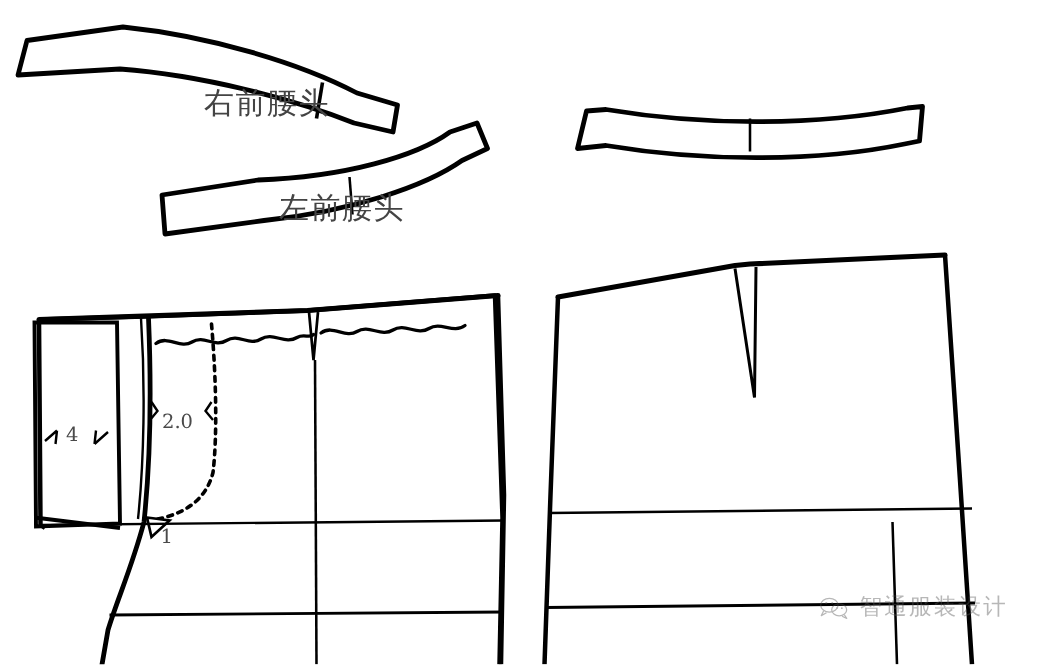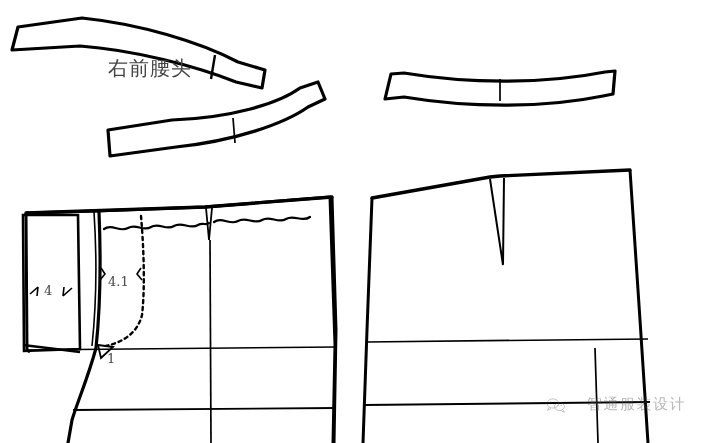--- a/index.html
+++ b/index.html
@@ -30,32 +30,33 @@
     white-space: nowrap;
     color: #3a3a3a;
     font-family: "DejaVu Serif", "Liberation Serif", serif;
     line-height: 1;
     -webkit-font-smoothing: antialiased;
   }
   .cn-label {
     font-size: 20px;
     letter-spacing: 1px;
     color: #444;
+    margin-left: 28px;
   }
   .dim-label {
     font-size: 13px;
     color: #4a4a4a;
   }
   #watermark {
     position: absolute;
     left: 546px;
     top: 395px;
     display: flex;
     align-items: center;
-    gap: 21px;
+    gap: 7px;
     opacity: 0.42;
   }
   #watermark .wm-text {
     font-size: 15px;
     color: #555;
     letter-spacing: 1.5px;
     font-family: "DejaVu Sans", "Liberation Sans", sans-serif;
   }
   .wm-logo {
     width: 20px;
@@ -139,25 +140,26 @@
       <line x1="595" y1="348" x2="598" y2="443" stroke="#000000" stroke-width="1.7"></line>
 
       <line x1="366" y1="342" x2="648" y2="339" stroke="#000000" stroke-width="1.7"></line>
       <line x1="364" y1="405" x2="650" y2="402" stroke="#000000" stroke-width="2"></line>
     </g>
 
   </svg>
 
   <div class="lbl cn-label" style="left:108px; top:58px;">右前腰头</div>
 
+  <div class="lbl cn-label" style="left:158px; top:128px;">左前腰头</div>
 
 
   <div class="lbl dim-label" style="left:44px; top:284px;">4</div>
 
-  <div class="lbl dim-label" style="left:108px; top:275px;">4.1</div>
+  <div class="lbl dim-label" style="left:108px; top:275px;">2.0</div>
 
   <div class="lbl dim-label" style="left:107px; top:352px;">1</div>
 
   <div id="watermark">
     <svg class="wm-logo" viewBox="0 0 26 20">
       <ellipse cx="9" cy="8" rx="7.5" ry="6" fill="none" stroke="#555" stroke-width="1.1"></ellipse>
       <path d="M 4 13 L 2 17 L 6.5 14.6" fill="none" stroke="#555" stroke-width="1.1" stroke-linejoin="round"></path>
       <circle cx="6.3" cy="6.2" r="0.95" fill="#555"></circle>
       <circle cx="11.5" cy="6.2" r="0.95" fill="#555"></circle>
       <ellipse cx="17.5" cy="12" rx="6.5" ry="5.2" fill="none" stroke="#555" stroke-width="1.1"></ellipse>

